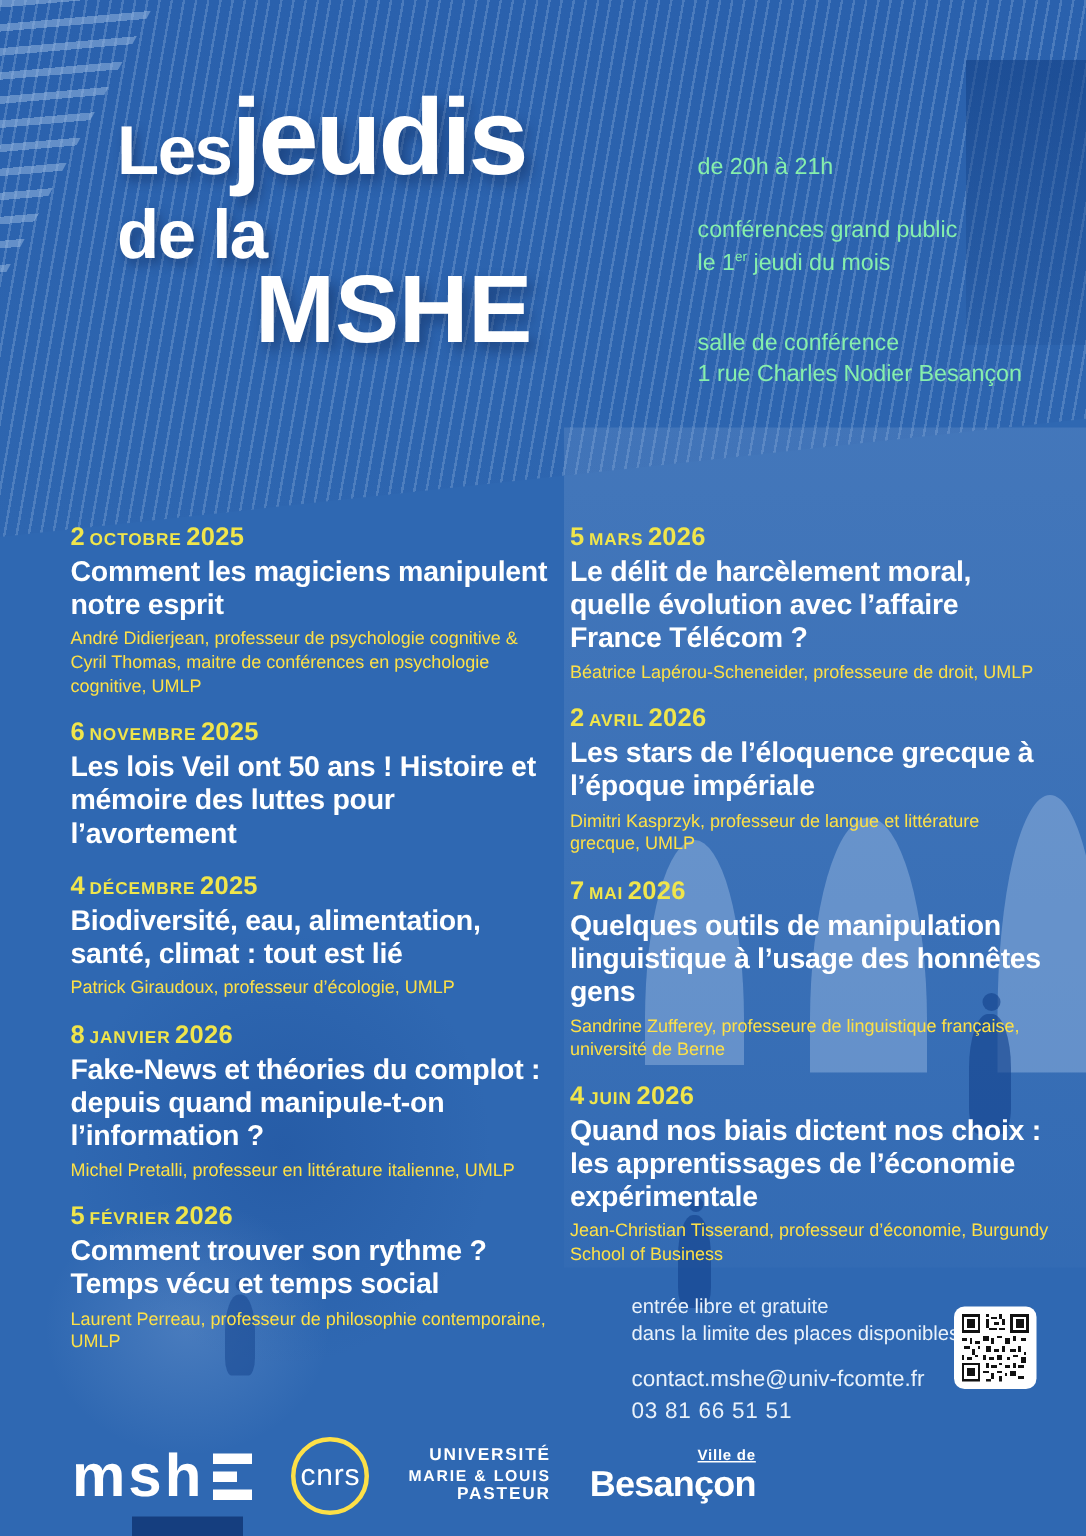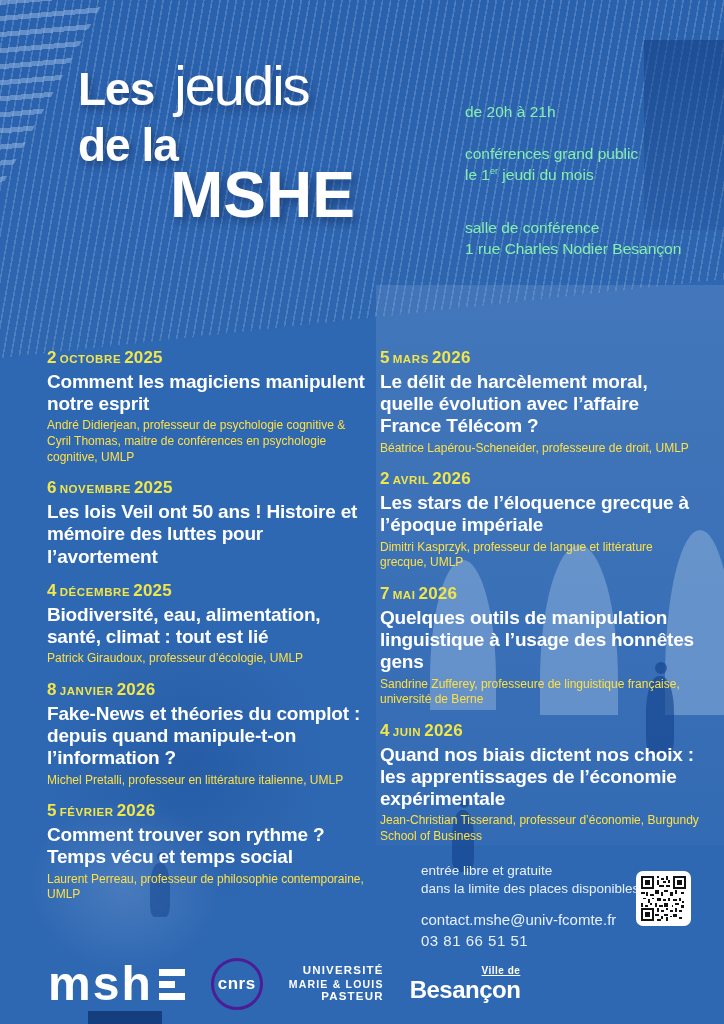--- a/index.html
+++ b/index.html
@@ -54,21 +54,21 @@
   .person-b .body{width:22px;height:62px;margin-top:2px;}
   .person-c{left:150px;top:852px;width:22px;opacity:.8;}
   .person-c .head{width:9px;height:9px;}
   .person-c .body{width:20px;height:54px;margin-top:2px;}
   .bg-bottom-shadow{left:88px;bottom:0;width:74px;height:13px;background:rgba(14,48,110,.75);}
 
   
   .header{position:absolute;left:78px;top:62px;color:#fff;}
   .t-row{display:flex;align-items:baseline;}
   .t-les{font-size:46px;font-weight:bold;letter-spacing:-1px;text-shadow:3px 4px 7px rgba(13,37,84,.5);}
-  .t-jeudis{font-size:56px;font-weight:normal;letter-spacing:-2px;margin-left:20px;line-height:.85;text-shadow:4px 5px 9px rgba(13,37,84,.5);}
+  .t-jeudis{font-size:72px;font-weight:bold;letter-spacing:-2px;line-height:.85;text-shadow:4px 5px 9px rgba(13,37,84,.5);}
   .t-dela{font-size:46px;font-weight:bold;letter-spacing:-1px;margin-top:2px;text-shadow:3px 4px 7px rgba(13,37,84,.5);}
   .t-mshe{font-size:64px;font-weight:bold;letter-spacing:0;margin:-14px 0 0 92px;text-shadow:4px 5px 9px rgba(13,37,84,.5);}
 
   .infoblock{position:absolute;left:465px;top:102px;color:#86efac;font-size:15.5px;line-height:1.35;}
   .infoblock .grp{margin-bottom:21px;}
   .infoblock .grp.venue{margin-top:32px;}
   sup{font-size:9px;}
 
   
   .events{position:absolute;left:47px;top:348px;display:grid;grid-template-columns:322px 322px;column-gap:11px;}
@@ -83,28 +83,28 @@
   .contact .entry{margin-bottom:12px;}
   .contact .email{font-size:15px;}
   .contact .phone{font-size:15px;letter-spacing:.5px;}
   .qr{position:absolute;left:636px;top:871px;width:55px;height:55px;background:#fff;border-radius:7px;
       display:flex;align-items:center;justify-content:center;}
   .qr svg{width:45px;height:45px;}
 
   
   .logos{position:absolute;left:48px;top:958px;display:flex;align-items:center;gap:26px;color:#fff;}
   .logo-mshe{display:flex;align-items:center;}
-  .logo-mshe .word{font-size:48px;font-weight:bold;letter-spacing:2px;line-height:1;}
+  .logo-mshe .word{font-size:40px;font-weight:bold;letter-spacing:2px;line-height:1;}
   .logo-mshe .ebars{display:flex;flex-direction:column;gap:5px;margin-left:6px;align-items:flex-start;}
   .logo-mshe .ebars i{display:block;height:7px;background:#fff;}
   .logo-mshe .ebars i:nth-child(1){width:26px;}
   .logo-mshe .ebars i:nth-child(2){width:16px;}
   .logo-mshe .ebars i:nth-child(3){width:26px;}
-  .logo-cnrs{width:46px;height:46px;border:3px solid #4c1d95;border-radius:50%;
-      display:flex;align-items:center;justify-content:center;font-weight:bold;font-size:17px;letter-spacing:.5px;}
+  .logo-cnrs{width:46px;height:46px;border:3px solid #fde047;border-radius:50%;
+      display:flex;align-items:center;justify-content:center;font-weight:normal;font-size:20px;letter-spacing:.5px;}
   .logo-univ{font-weight:bold;font-size:11.5px;letter-spacing:1.2px;line-height:1.2;text-align:right;}
   .logo-univ .l2{font-size:10.5px;}
   .logo-city{text-align:right;line-height:1;}
   .logo-city .small{font-size:10px;font-weight:bold;letter-spacing:.5px;text-decoration:underline;}
   .logo-city .big{font-size:24px;font-weight:bold;letter-spacing:-.5px;margin-top:2px;}
 </style>
 </head>
 <body>
 
 <div class="poster">

